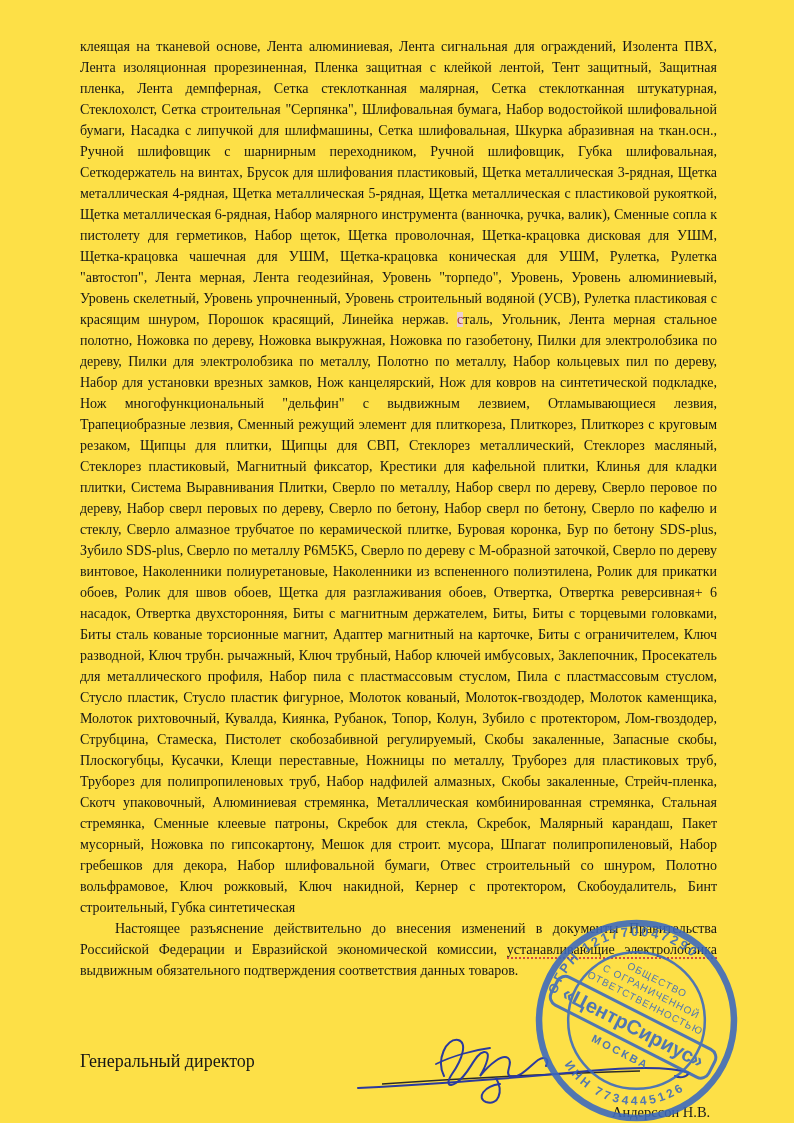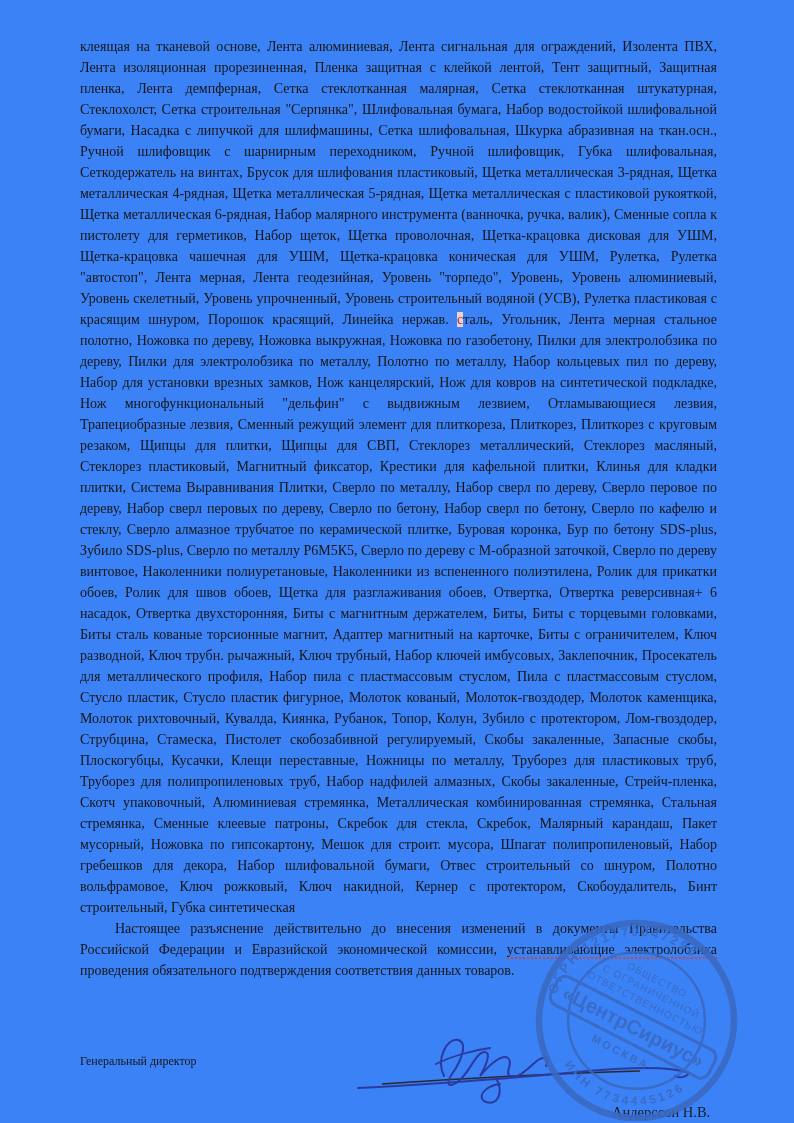--- a/index.html
+++ b/index.html
@@ -1,20 +1,20 @@
 <!DOCTYPE html>
 <html><head>
 <meta charset="utf-8">
 <style>
   html,body { margin:0; padding:0; background:#888; }
   .page {
     position:relative;
     width:794px; height:1123px;
     margin:0 auto;
-    background:#3b82f6;
+    background:#fde047;
     overflow:hidden;
     font-family:"Liberation Serif", serif;
     color:#161616;
   }
   .content {
     position:absolute;
     left:80px; top:36px; width:637px;
     font-size:14px; line-height:21px;
     text-align:justify;
   }
@@ -23,21 +23,21 @@
   .hl {
     background:#eccfcf;
     color:#a83232;
   }
   .squiggle {
     border-bottom:2px dotted #c44;
   }
   .sig-left {
     position:absolute;
     left:80px; top:1050px;
-    font-size:12px; line-height:23px;
+    font-size:18px; line-height:23px;
     color:#161616;
   }
   .signer-name {
     position:absolute;
     left:612px; top:1056px;
     font-size:14.5px;
     color:#1b1b1b;
     margin-top:48px;
   }
   .signature {
@@ -53,21 +53,21 @@
   }
   .stamp text { font-family:"Liberation Sans", sans-serif; }
 </style>
 </head>
 <body>
 
 <div class="page">
 
   <div class="content">
     <p class="body-list"><span>клеящая на тканевой основе, Лента алюминиевая, Лента сигнальная для ограждений, Изолента ПВХ, Лента изоляционная прорезиненная, Пленка защитная с клейкой лентой, Тент защитный, Защитная пленка, Лента демпферная, Сетка стеклотканная малярная, Сетка стеклотканная штукатурная, Стеклохолст, Сетка строительная "Серпянка", Шлифовальная бумага, Набор водостойкой шлифовальной бумаги, Насадка с липучкой для шлифмашины, Сетка шлифовальная, Шкурка абразивная на ткан.осн., Ручной шлифовщик с шарнирным переходником, Ручной шлифовщик, Губка шлифовальная, Сеткодержатель на винтах, Брусок для шлифования пластиковый, Щетка металлическая 3-рядная, Щетка металлическая 4-рядная, Щетка металлическая 5-рядная, Щетка металлическая с пластиковой рукояткой, Щетка металлическая 6-рядная, Набор малярного инструмента (ванночка, ручка, валик), Сменные сопла к пистолету для герметиков, Набор щеток, Щетка проволочная, Щетка-крацовка дисковая для УШМ, Щетка-крацовка чашечная для УШМ, Щетка-крацовка коническая для УШМ, Рулетка, Рулетка "автостоп", Лента мерная, Лента геодезийная, Уровень "торпедо", Уровень, Уровень алюминиевый, Уровень скелетный, Уровень упрочненный, Уровень строительный водяной (УСВ), Рулетка пластиковая с красящим шнуром, Порошок красящий, Линейка нержав. </span><span class="hl">с</span><span>таль, Угольник, Лента мерная стальное полотно, Ножовка по дереву, Ножовка выкружная, Ножовка по газобетону, Пилки для электролобзика по дереву, Пилки для электролобзика по металлу, Полотно по металлу, Набор кольцевых пил по дереву, Набор для установки врезных замков, Нож канцелярский, Нож для ковров на синтетической подкладке, Нож многофункциональный "дельфин" с выдвижным лезвием, Отламывающиеся лезвия, Трапециобразные лезвия, Сменный режущий элемент для плиткореза, Плиткорез, Плиткорез с круговым резаком, Щипцы для плитки, Щипцы для СВП, Стеклорез металлический, Стеклорез масляный, Стеклорез пластиковый, Магнитный фиксатор, Крестики для кафельной плитки, Клинья для кладки плитки, Система Выравнивания Плитки, Сверло по металлу, Набор сверл по дереву, Сверло перовое по дереву, Набор сверл перовых по дереву, Сверло по бетону, Набор сверл по бетону, Сверло по кафелю и стеклу, Сверло алмазное трубчатое по керамической плитке, Буровая коронка, Бур по бетону SDS-plus, Зубило SDS-plus, Сверло по металлу Р6М5К5, Сверло по дереву с М-образной заточкой, Сверло по дереву винтовое, Наколенники полиуретановые, Наколенники из вспененного полиэтилена, Ролик для прикатки обоев, Ролик для швов обоев, Щетка для разглаживания обоев, Отвертка, Отвертка реверсивная+ 6 насадок, Отвертка двухсторонняя, Биты с магнитным держателем, Биты, Биты с торцевыми головками, Биты сталь кованые торсионные магнит, Адаптер магнитный на карточке, Биты с ограничителем, Ключ разводной, Ключ трубн. рычажный, Ключ трубный, Набор ключей имбусовых, Заклепочник, Просекатель для металлического профиля, Набор пила с пластмассовым стуслом, Пила с пластмассовым стуслом, Стусло пластик, Стусло пластик фигурное, Молоток кованый, Молоток-гвоздодер, Молоток каменщика, Молоток рихтовочный, Кувалда, Киянка, Рубанок, Топор, Колун, Зубило с протектором, Лом-гвоздодер, Струбцина, Стамеска, Пистолет скобозабивной регулируемый, Скобы закаленные, Запасные скобы, Плоскогубцы, Кусачки, Клещи переставные, Ножницы по металлу, Труборез для пластиковых труб, Труборез для полипропиленовых труб, Набор надфилей алмазных, Скобы закаленные, Стрейч-пленка, Скотч упаковочный, Алюминиевая стремянка, Металлическая комбинированная стремянка, Стальная стремянка, Сменные клеевые патроны, Скребок для стекла, Скребок, Малярный карандаш, Пакет мусорный, Ножовка по гипсокартону, Мешок для строит. мусора, Шпагат полипропиленовый, Набор гребешков для декора, Набор шлифовальной бумаги, Отвес строительный со шнуром, Полотно вольфрамовое, Ключ рожковый, Ключ накидной, Кернер с протектором, Скобоудалитель, Бинт строительный, Губка синтетическая</span></p>
-    <p class="para"><span>Настоящее разъяснение действительно до внесения изменений в документы Правительства Российской Федерации и Евразийской экономической комиссии, </span><span class="squiggle">устанавливающие электролобзика</span><span> проведения обязательного подтверждения соответствия данных товаров.</span></p>
+    <p class="para"><span>Настоящее разъяснение действительно до внесения изменений в документы Правительства Российской Федерации и Евразийской экономической комиссии, </span><span class="squiggle">устанавливающие электролобзика</span><span> выдвижным обязательного подтверждения соответствия данных товаров.</span></p>
   </div>
 
   <div class="sig-left">
     <div>Генеральный директор</div>
   </div>
 
   <div class="signer-name">Андерссон Н.В.</div>
 
   <svg class="signature" viewBox="0 0 350 85" aria-hidden="true">
     <path d="M 34 58 C 120 52, 220 47, 292 45" stroke="#2a2a2a" stroke-width="1.4" fill="none"></path>

